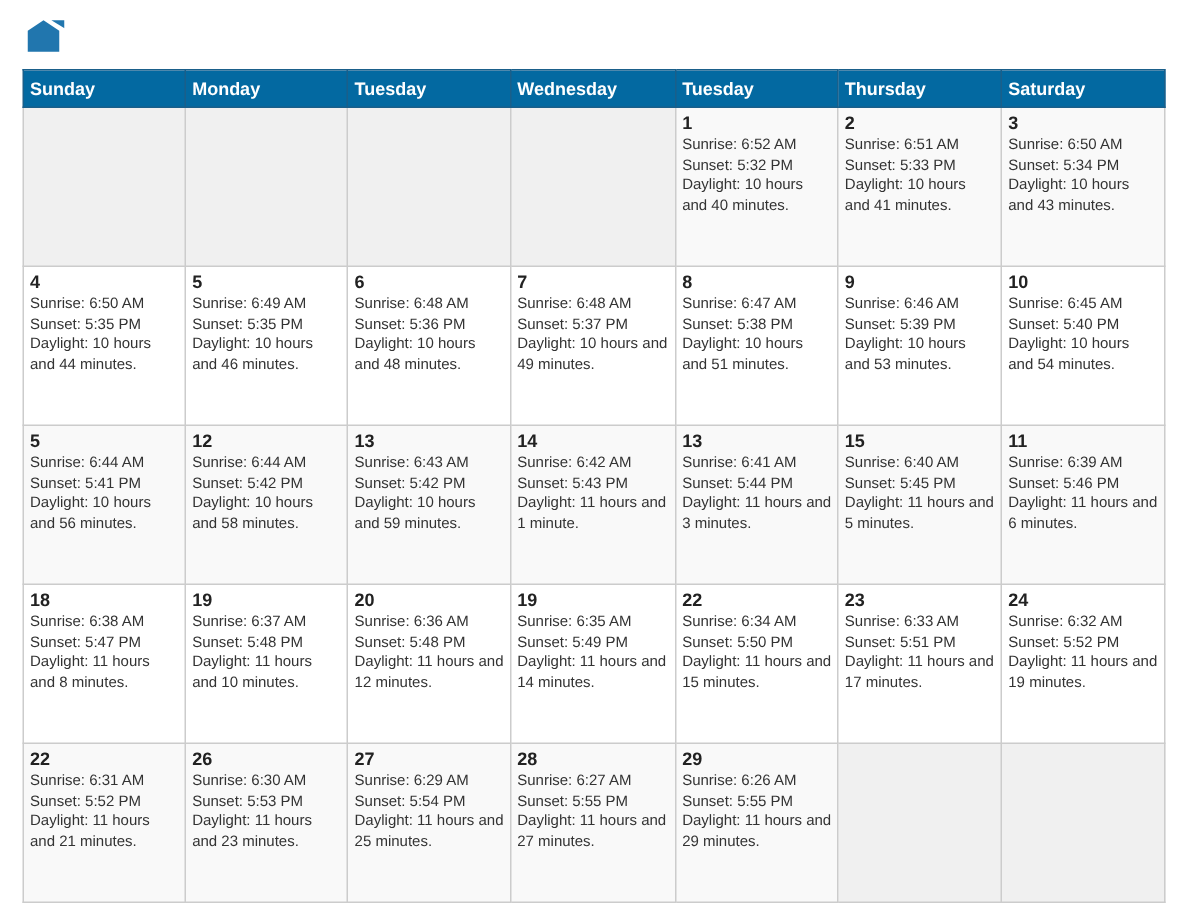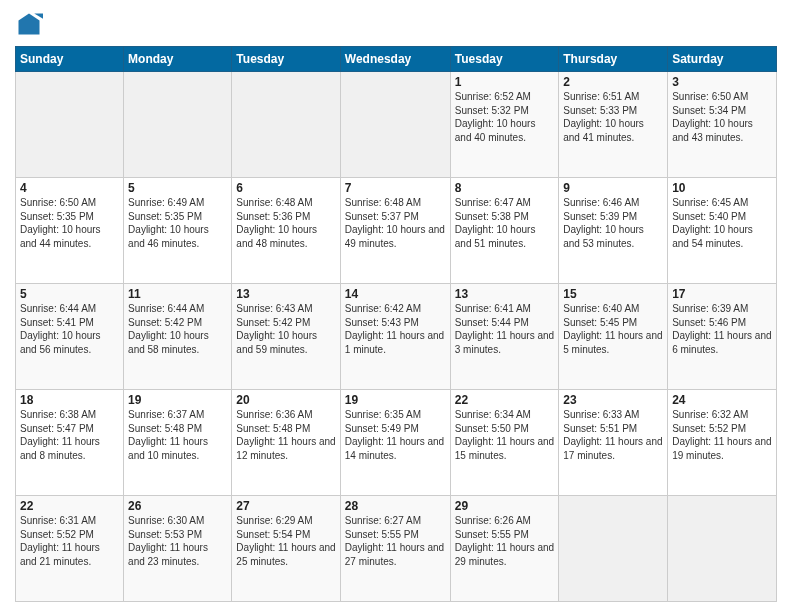--- a/index.html
+++ b/index.html
@@ -185,41 +185,41 @@
             <span class="day-num">10</span>
             <div class="day-info">Sunrise: 6:45 AM<br>Sunset: 5:40 PM<br>Daylight: 10 hours and 54 minutes.</div>
           </td>
         </tr>
         <tr>
           <td>
             <span class="day-num">5</span>
             <div class="day-info">Sunrise: 6:44 AM<br>Sunset: 5:41 PM<br>Daylight: 10 hours and 56 minutes.</div>
           </td>
           <td>
-            <span class="day-num">11</span>
+            <span class="day-num">12</span>
             <div class="day-info">Sunrise: 6:44 AM<br>Sunset: 5:42 PM<br>Daylight: 10 hours and 58 minutes.</div>
           </td>
           <td>
             <span class="day-num">13</span>
             <div class="day-info">Sunrise: 6:43 AM<br>Sunset: 5:42 PM<br>Daylight: 10 hours and 59 minutes.</div>
           </td>
           <td>
             <span class="day-num">14</span>
             <div class="day-info">Sunrise: 6:42 AM<br>Sunset: 5:43 PM<br>Daylight: 11 hours and 1 minute.</div>
           </td>
           <td>
             <span class="day-num">13</span>
             <div class="day-info">Sunrise: 6:41 AM<br>Sunset: 5:44 PM<br>Daylight: 11 hours and 3 minutes.</div>
           </td>
           <td>
             <span class="day-num">15</span>
             <div class="day-info">Sunrise: 6:40 AM<br>Sunset: 5:45 PM<br>Daylight: 11 hours and 5 minutes.</div>
           </td>
           <td>
-            <span class="day-num">17</span>
+            <span class="day-num">11</span>
             <div class="day-info">Sunrise: 6:39 AM<br>Sunset: 5:46 PM<br>Daylight: 11 hours and 6 minutes.</div>
           </td>
         </tr>
         <tr>
           <td>
             <span class="day-num">18</span>
             <div class="day-info">Sunrise: 6:38 AM<br>Sunset: 5:47 PM<br>Daylight: 11 hours and 8 minutes.</div>
           </td>
           <td>
             <span class="day-num">19</span>

